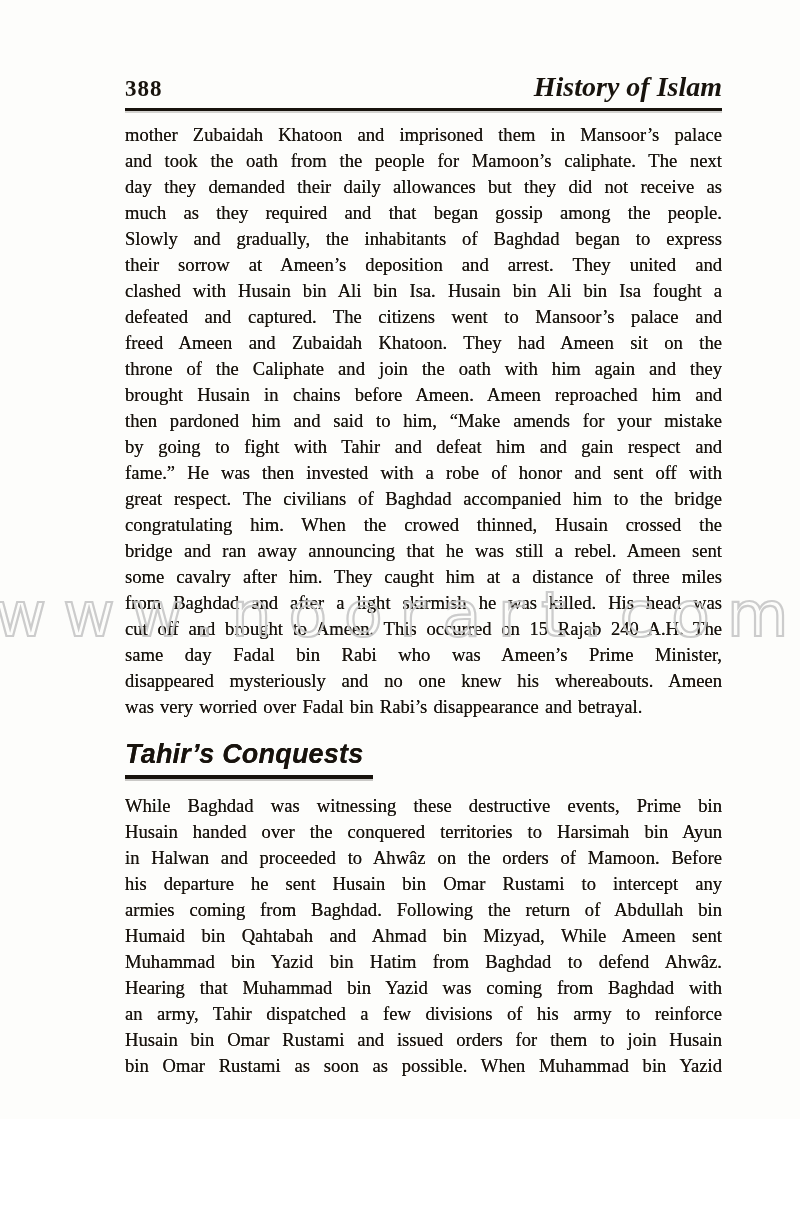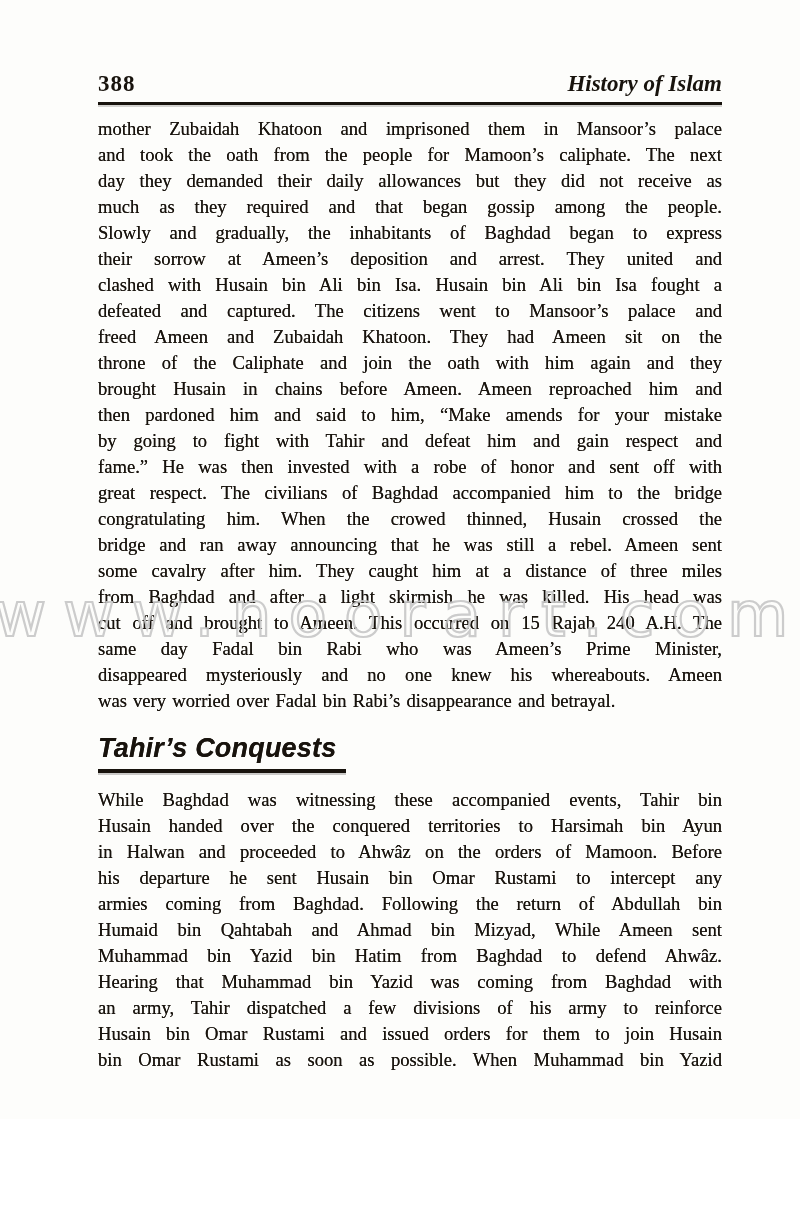--- a/index.html
+++ b/index.html
@@ -13,36 +13,37 @@
     width: 800px; height: 1219px;
     background: #ffffff;
     font-family: "Liberation Serif", "DejaVu Serif", serif;
   }
   .page {
     position: relative;
     width: 800px; height: 1119px;
     background: var(--paper, #fdfdfb);
     color: var(--ink, #18130d);
     overflow: hidden;
+    padding-left: 27px;
   }
   .inner { padding: 0 78px 0 98px; }
 
   .pagehead {
     display: flex;
     justify-content: space-between;
     align-items: baseline;
     padding-top: 71px;
   }
   .pagenum {
     font-size: 23px;
     font-weight: 700;
     letter-spacing: 1px;
   }
   .booktitle {
-    font-size: 23px;
+    font-size: 28px;
     font-weight: 700;
     font-style: italic;
   }
   .rule {
     height: 3px;
     background: var(--ink, #18130d);
     margin-top: 5px;
     box-shadow: 0 2px 0 rgba(22,18,13,0.18);
   }
 
@@ -132,21 +133,21 @@
       <div class="jline">same day Fadal bin Rabi who was Ameen’s Prime Minister,</div>
       <div class="jline">disappeared mysteriously and no one knew his whereabouts. Ameen</div>
       <div class="jline lastline">was very worried over Fadal bin Rabi’s disappearance and betrayal.</div>
     </div>
 
     <div class="headwrap">
       <h2 class="sechead">Tahir’s Conquests</h2>
     </div>
 
     <div class="para para2">
-      <div class="jline">While Baghdad was witnessing these accompanied events, Tahir bin</div>
+      <div class="jline">While Baghdad was witnessing these destructive events, Prime bin</div>
       <div class="jline">Husain handed over the conquered territories to Harsimah bin Ayun</div>
       <div class="jline">in Halwan and proceeded to Ahwâz on the orders of Mamoon. Before</div>
       <div class="jline">his departure he sent Husain bin Omar Rustami to intercept any</div>
       <div class="jline">armies coming from Baghdad. Following the return of Abdullah bin</div>
       <div class="jline">Humaid bin Qahtabah and Ahmad bin Mizyad, While Ameen sent</div>
       <div class="jline">Muhammad bin Yazid bin Hatim from Baghdad to defend Ahwâz.</div>
       <div class="jline">Hearing that Muhammad bin Yazid was coming from Baghdad with</div>
       <div class="jline">an army, Tahir dispatched a few divisions of his army to reinforce</div>
       <div class="jline">Husain bin Omar Rustami and issued orders for them to join Husain</div>
       <div class="jline">bin Omar Rustami as soon as possible. When Muhammad bin Yazid</div>

